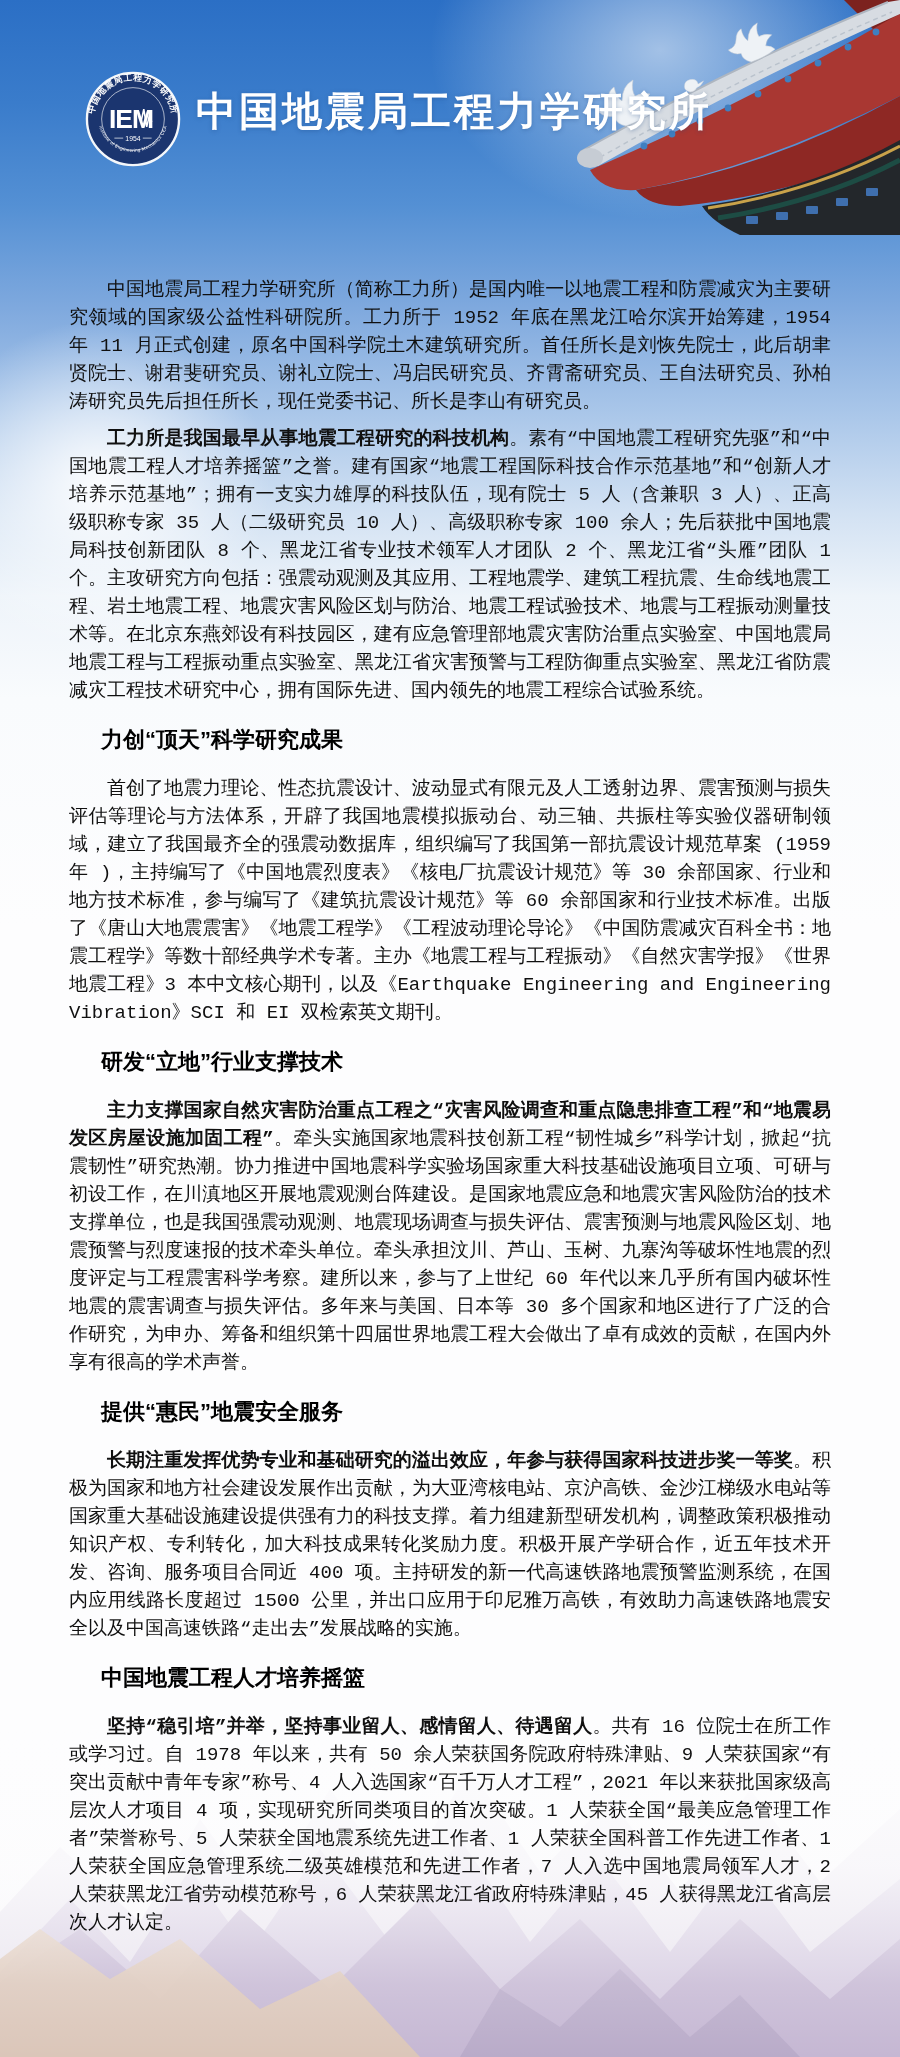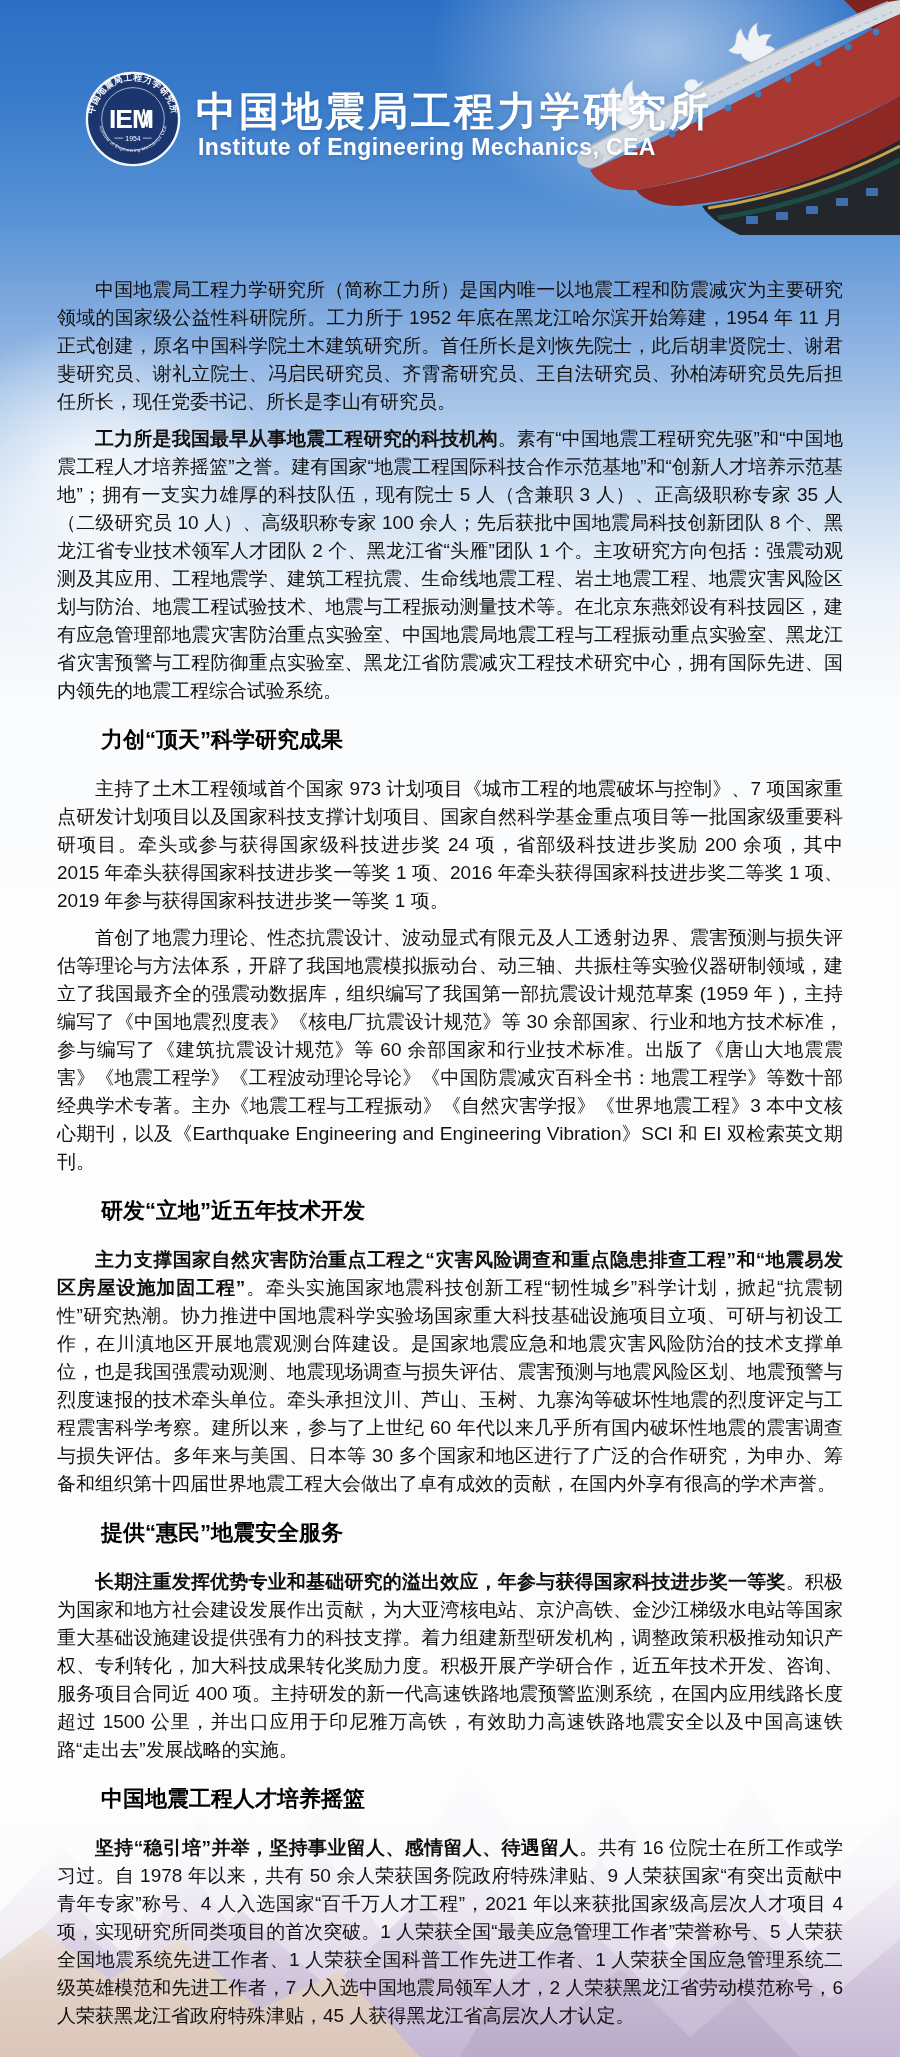--- a/index.html
+++ b/index.html
@@ -17,21 +17,21 @@
     background:radial-gradient(closest-side,rgba(255,255,255,.95),rgba(255,255,255,0));}
   .roof{position:absolute;top:0;right:0;display:block;}
   .mountains{position:absolute;left:0;bottom:0;display:block;}
   .logo{position:absolute;left:84px;top:70px;width:98px;height:98px;}
   .title-zh{position:absolute;left:196px;top:84px;color:#ffffff;font-size:40px;font-weight:bold;
     letter-spacing:3px;text-shadow:0 1px 4px rgba(25,70,130,.35);white-space:nowrap;}
   .title-en{position:absolute;left:198px;top:134px;color:#ffffff;font-size:23px;font-weight:bold;
     letter-spacing:.4px;text-shadow:0 1px 3px rgba(25,70,130,.3);white-space:nowrap;}
   .article{position:absolute;left:57px;top:276px;width:786px;z-index:5;
     color:#101010;font-size:19px;line-height:28px;text-align:justify;}
-  .article p.para{margin:0 0 9px;text-indent:2em;}
+  .article p.para{margin:0 12px 9px;text-indent:2em;font-family:Liberation Mono, monospace;}
   .article h3.heading{margin:21px 0;text-indent:2em;font-size:22px;line-height:28px;
     font-weight:bold;color:#000;}
   .article .bold{font-weight:bold;}
 </style>
 </head>
 <body>
 
 <div class="page">
 
   <div class="flare"></div>
@@ -87,29 +87,27 @@
       <textPath href="#arcBot" startOffset="50%" text-anchor="middle">Institute of Engineering Mechanics CEA</textPath>
     </text>
     <text x="48" y="59" text-anchor="middle" fill="#ffffff" font-size="27" font-weight="bold" letter-spacing="-1">IEM</text>
     <polyline points="58,54 61,40 64,58 67,45 69,53" fill="none" stroke="#ffffff" stroke-width="1.6"></polyline>
     <text x="50" y="72" text-anchor="middle" fill="#ffffff" font-size="7">1954</text>
     <line x1="31" y1="69.5" x2="40" y2="69.5" stroke="#ffffff" stroke-width="0.7"></line>
     <line x1="60" y1="69.5" x2="69" y2="69.5" stroke="#ffffff" stroke-width="0.7"></line>
   </svg>
 
   <div class="title-zh">中国地震局工程力学研究所</div>
-  <div class="title-en">Institute of Engineering Mechanics, CEA</div>
 
   <div class="article">
       <p class="para"><span>中国地震局工程力学研究所（简称工力所）是国内唯一以地震工程和防震减灾为主要研究领域的国家级公益性科研院所。工力所于 1952 年底在黑龙江哈尔滨开始筹建，1954 年 11 月正式创建，原名中国科学院土木建筑研究所。首任所长是刘恢先院士，此后胡聿贤院士、谢君斐研究员、谢礼立院士、冯启民研究员、齐霄斋研究员、王自法研究员、孙柏涛研究员先后担任所长，现任党委书记、所长是李山有研究员。</span></p>
       <p class="para"><span class="bold">工力所是我国最早从事地震工程研究的科技机构</span><span>。素有“中国地震工程研究先驱”和“中国地震工程人才培养摇篮”之誉。建有国家“地震工程国际科技合作示范基地”和“创新人才培养示范基地”；拥有一支实力雄厚的科技队伍，现有院士 5 人（含兼职 3 人）、正高级职称专家 35 人（二级研究员 10 人）、高级职称专家 100 余人；先后获批中国地震局科技创新团队 8 个、黑龙江省专业技术领军人才团队 2 个、黑龙江省“头雁”团队 1 个。主攻研究方向包括：强震动观测及其应用、工程地震学、建筑工程抗震、生命线地震工程、岩土地震工程、地震灾害风险区划与防治、地震工程试验技术、地震与工程振动测量技术等。在北京东燕郊设有科技园区，建有应急管理部地震灾害防治重点实验室、中国地震局地震工程与工程振动重点实验室、黑龙江省灾害预警与工程防御重点实验室、黑龙江省防震减灾工程技术研究中心，拥有国际先进、国内领先的地震工程综合试验系统。</span></p>
       <h3 class="heading"><span class="bold">力创“顶天”科学研究成果</span></h3>
-      <p class="para"><span>主持了土木工程领域首个国家 973 计划项目《城市工程的地震破坏与控制》、7 项国家重点研发计划项目以及国家科技支撑计划项目、国家自然科学基金重点项目等一批国家级重要科研项目。牵头或参与获得国家级科技进步奖 24 项，省部级科技进步奖励 200 余项，其中 2015 年牵头获得国家科技进步奖一等奖 1 项、2016 年牵头获得国家科技进步奖二等奖 1 项、2019 年参与获得国家科技进步奖一等奖 1 项。</span></p>
       <p class="para"><span>首创了地震力理论、性态抗震设计、波动显式有限元及人工透射边界、震害预测与损失评估等理论与方法体系，开辟了我国地震模拟振动台、动三轴、共振柱等实验仪器研制领域，建立了我国最齐全的强震动数据库，组织编写了我国第一部抗震设计规范草案 (1959 年 )，主持编写了《中国地震烈度表》《核电厂抗震设计规范》等 30 余部国家、行业和地方技术标准，参与编写了《建筑抗震设计规范》等 60 余部国家和行业技术标准。出版了《唐山大地震震害》《地震工程学》《工程波动理论导论》《中国防震减灾百科全书：地震工程学》等数十部经典学术专著。主办《地震工程与工程振动》《自然灾害学报》《世界地震工程》3 本中文核心期刊，以及《Earthquake Engineering and Engineering Vibration》SCI 和 EI 双检索英文期刊。</span></p>
-      <h3 class="heading"><span class="bold">研发“立地”近五年技术开发</span></h3>
+      <h3 class="heading"><span class="bold">研发“立地”行业支撑技术</span></h3>
       <p class="para"><span class="bold">主力支撑国家自然灾害防治重点工程之“灾害风险调查和重点隐患排查工程”和“地震易发区房屋设施加固工程”</span><span>。牵头实施国家地震科技创新工程“韧性城乡”科学计划，掀起“抗震韧性”研究热潮。协力推进中国地震科学实验场国家重大科技基础设施项目立项、可研与初设工作，在川滇地区开展地震观测台阵建设。是国家地震应急和地震灾害风险防治的技术支撑单位，也是我国强震动观测、地震现场调查与损失评估、震害预测与地震风险区划、地震预警与烈度速报的技术牵头单位。牵头承担汶川、芦山、玉树、九寨沟等破坏性地震的烈度评定与工程震害科学考察。建所以来，参与了上世纪 60 年代以来几乎所有国内破坏性地震的震害调查与损失评估。多年来与美国、日本等 30 多个国家和地区进行了广泛的合作研究，为申办、筹备和组织第十四届世界地震工程大会做出了卓有成效的贡献，在国内外享有很高的学术声誉。</span></p>
       <h3 class="heading"><span class="bold">提供“惠民”地震安全服务</span></h3>
       <p class="para"><span class="bold">长期注重发挥优势专业和基础研究的溢出效应，年参与获得国家科技进步奖一等奖</span><span>。积极为国家和地方社会建设发展作出贡献，为大亚湾核电站、京沪高铁、金沙江梯级水电站等国家重大基础设施建设提供强有力的科技支撑。着力组建新型研发机构，调整政策积极推动知识产权、专利转化，加大科技成果转化奖励力度。积极开展产学研合作，近五年技术开发、咨询、服务项目合同近 400 项。主持研发的新一代高速铁路地震预警监测系统，在国内应用线路长度超过 1500 公里，并出口应用于印尼雅万高铁，有效助力高速铁路地震安全以及中国高速铁路“走出去”发展战略的实施。</span></p>
       <h3 class="heading"><span class="bold">中国地震工程人才培养摇篮</span></h3>
       <p class="para"><span class="bold">坚持“稳引培”并举，坚持事业留人、感情留人、待遇留人</span><span>。共有 16 位院士在所工作或学习过。自 1978 年以来，共有 50 余人荣获国务院政府特殊津贴、9 人荣获国家“有突出贡献中青年专家”称号、4 人入选国家“百千万人才工程”，2021 年以来获批国家级高层次人才项目 4 项，实现研究所同类项目的首次突破。1 人荣获全国“最美应急管理工作者”荣誉称号、5 人荣获全国地震系统先进工作者、1 人荣获全国科普工作先进工作者、1 人荣获全国应急管理系统二级英雄模范和先进工作者，7 人入选中国地震局领军人才，2 人荣获黑龙江省劳动模范称号，6 人荣获黑龙江省政府特殊津贴，45 人获得黑龙江省高层次人才认定。</span></p>
     </div>
 
   <svg class="mountains" width="900" height="330" viewBox="0 0 900 330" preserveAspectRatio="none" aria-hidden="true">
     <defs>
       <linearGradient id="mist" x1="0" y1="0" x2="0" y2="1">

